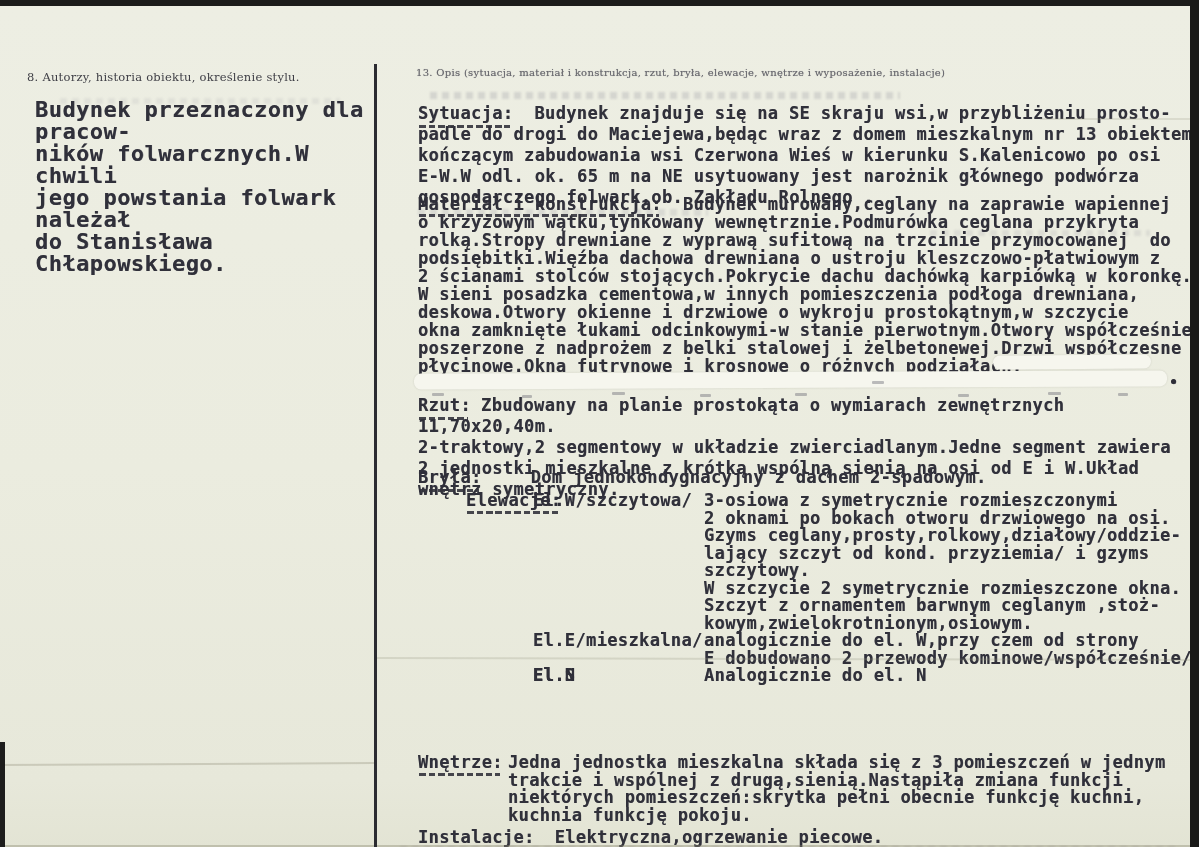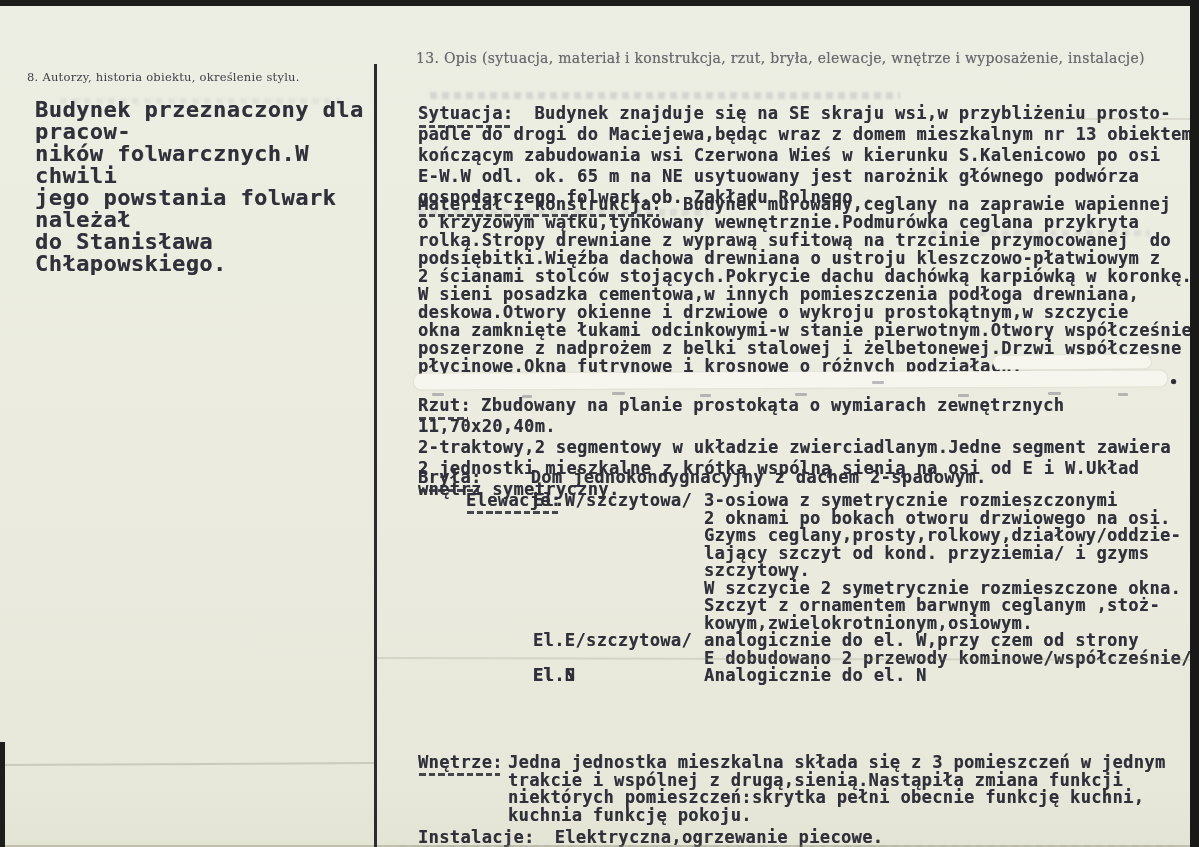--- a/index.html
+++ b/index.html
@@ -16,21 +16,21 @@
   .edge-right{position:absolute;right:0;top:0;width:9px;height:847px;background:#191918;}
   .edge-left-bottom{position:absolute;left:0;top:742px;width:5px;height:105px;background:#1d1d1c;}
   .divider{position:absolute;left:374px;top:64px;width:3px;height:783px;background:#2b2b31;}
 
   .print{
     position:absolute;
     font-family:"DejaVu Serif", serif;
     font-weight:400;
   }
   .h12{left:27px;top:64px;font-size:11.5px;color:#3e3e45;letter-spacing:.25px;}
-  .h13{left:416px;top:44px;font-size:14px;color:#5f5f66;letter-spacing:.3px;opacity:.92;
+  .h13{left:416px;top:61px;font-size:10px;color:#5f5f66;letter-spacing:.3px;opacity:.92;
        text-shadow:0 0 .7px rgba(96,96,102,.7);}
 
   .tw{
     position:absolute;color:#30303a;font-weight:700;font-size:17px;
     letter-spacing:.37px;text-shadow:.3px .3px .5px rgba(30,30,48,.5);
   }
   .pre{white-space:pre-wrap;display:inline;}
   .pre-block{white-space:pre-wrap;display:block;}
   .sp{display:inline-block;}
   .label{position:relative;display:inline-block;}
@@ -110,21 +110,21 @@
         <div class="desc">3-osiowa z symetrycznie rozmieszczonymi
 2 oknami po bokach otworu drzwiowego na osi.
 Gzyms ceglany,prosty,rolkowy,działowy/oddzie-
 lający szczyt od kond. przyziemia/ i gzyms
 szczytowy.
 W szczycie 2 symetrycznie rozmieszczone okna.
 Szczyt z ornamentem barwnym ceglanym ,stoż-
 kowym,zwielokrotnionym,osiowym.</div>
       </div>
     <div class="elev-row">
-        <span class="sub">El.E/szczytowa/</span>
+        <span class="sub">El.E/mieszkalna/</span>
         <div class="desc">analogicznie do el. W,przy czem od strony
 E dobudowano 2 przewody kominowe/współcześnie/</div>
       </div>
     <div class="elev-row">
         <span class="sub">El.N</span>
       </div>
     <div class="elev-row">
         <span class="sub">El.S</span>
         <div class="desc">Analogicznie do el. N</div>
       </div>

